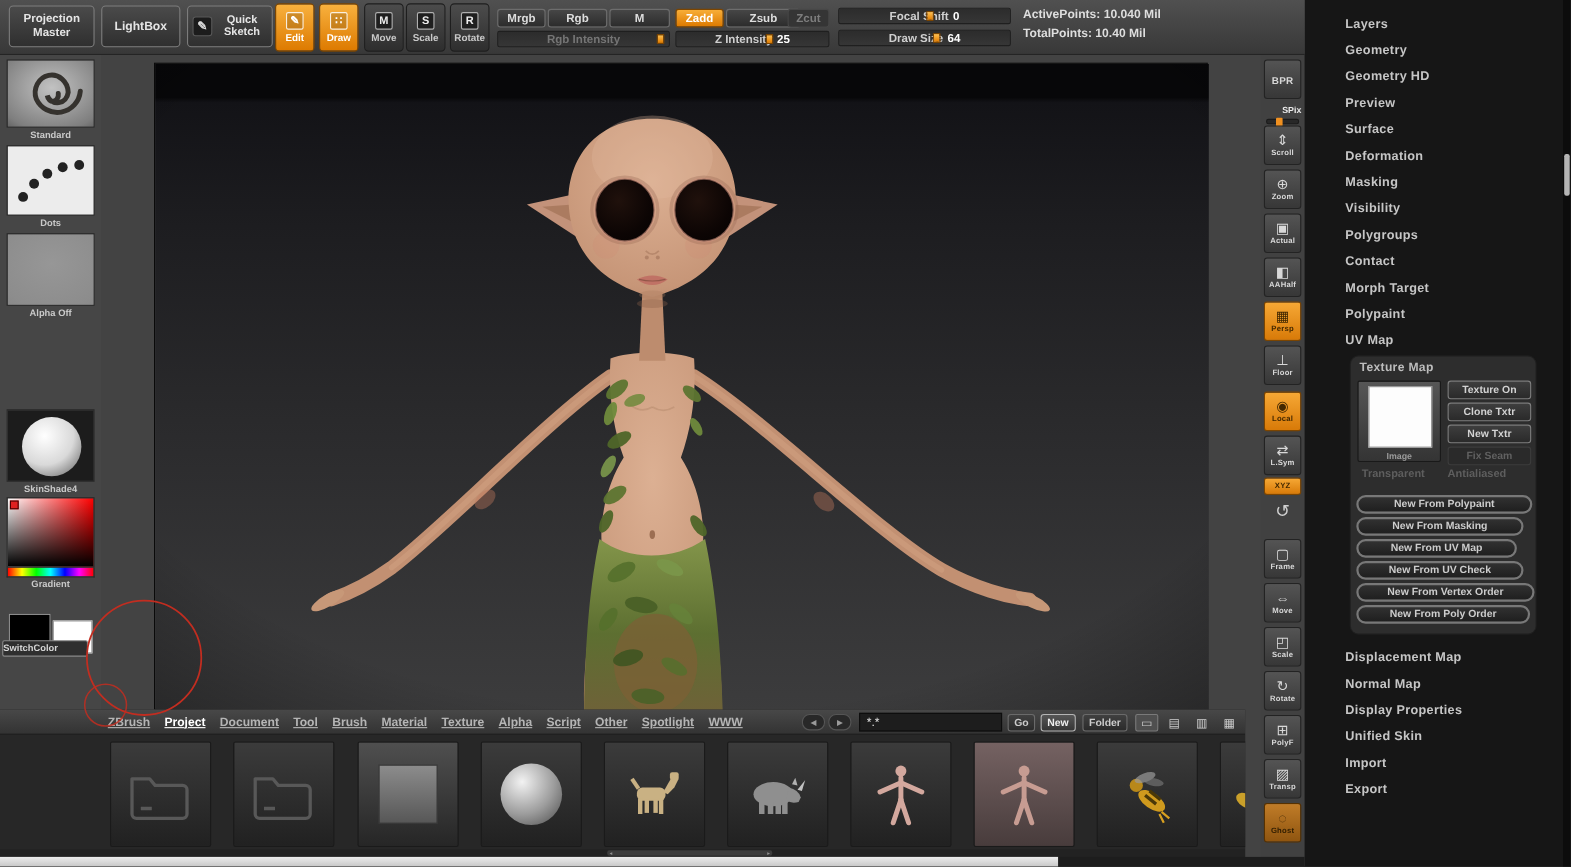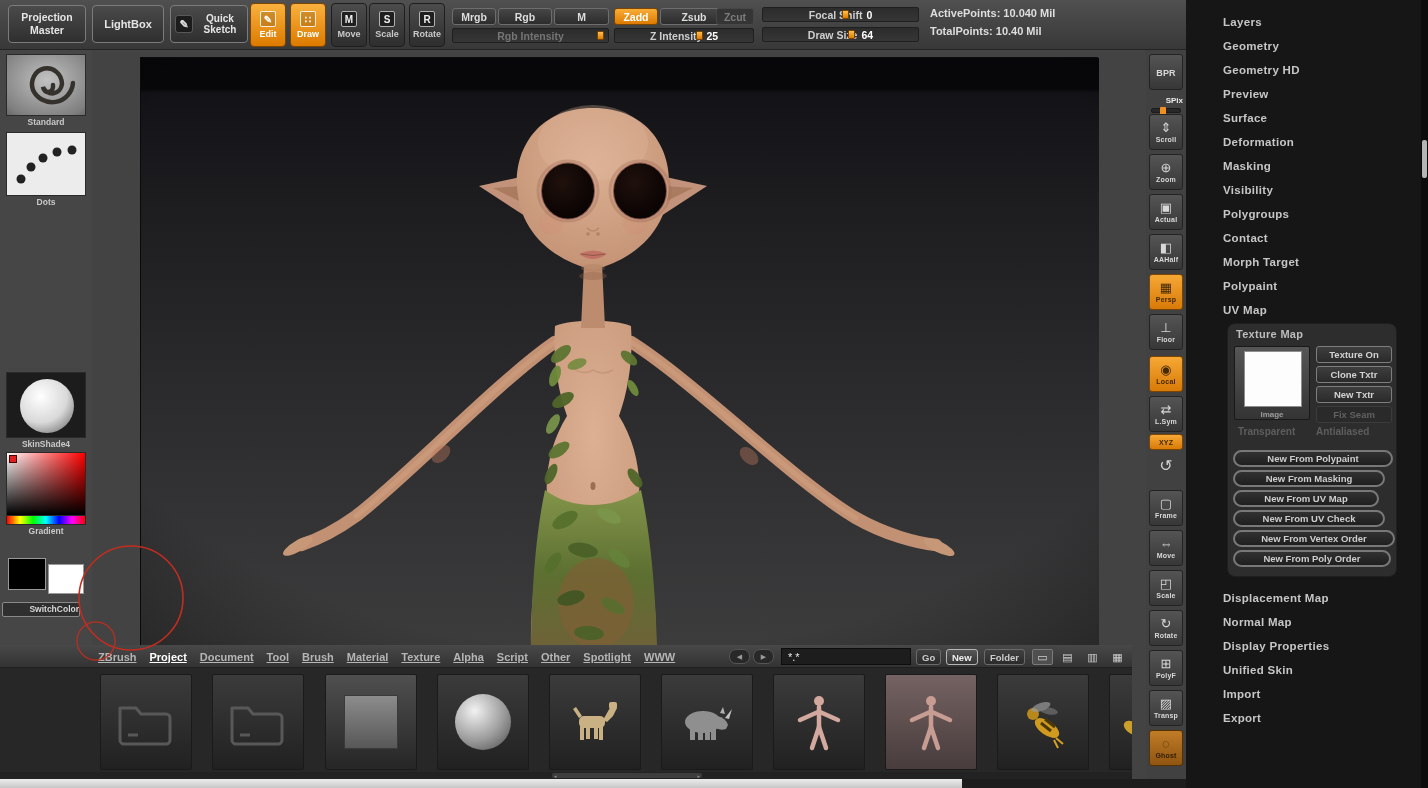--- a/index.html
+++ b/index.html
@@ -190,20 +190,27 @@
         <rect width="80" height="64" fill="#ececec"></rect>
         <circle cx="14" cy="46" r="4.5" fill="#222"></circle>
           <circle cx="24" cy="34" r="4.5" fill="#222"></circle>
         <circle cx="36" cy="25" r="4.5" fill="#222"></circle>
           <circle cx="50" cy="19" r="4.5" fill="#222"></circle>
         <circle cx="65" cy="17" r="4.5" fill="#222"></circle>
       </svg>
       <div class="pal-label">Dots</div>
     </div>
 
+    <div class="pal-item" style="top:162px">
+      <svg class="pal-thumb" width="80" height="66">
+        <rect width="80" height="66" fill="#8f8f8f"></rect>
+        <rect width="80" height="66" fill="url(#brushbg)" opacity="0.15"></rect>
+      </svg>
+      <div class="pal-label">Alpha Off</div>
+    </div>
 
 
     <div class="pal-item" style="top:322px">
       <svg class="pal-thumb" width="80" height="66">
         <defs>
             <radialGradient id="matsp" cx="0.38" cy="0.32" r="0.75">
           <stop offset="0" stop-color="#ffffff"></stop>
               <stop offset="0.65" stop-color="#d9d9d9"></stop>
               <stop offset="1" stop-color="#8a8a8a"></stop>
         </radialGradient>
@@ -218,21 +225,21 @@
       <div class="sv-box">
         <span class="sv-marker"></span>
       </div>
       <div class="hue-bar"></div>
       <div class="pal-label">Gradient</div>
     </div>
 
     <div>
       <div class="swatch" style="left:8px;top:508px;width:38px;height:32px;background:#000"></div>
       <div class="swatch" style="left:48px;top:514px;width:36px;height:30px;background:#fff"></div>
-      <div class="switch-label" style="top:552px;text-align:right">SwitchColor</div>
+      <div class="switch-label" style="top:532px;text-align:left">SwitchColor</div>
     </div>
   </div>
 
   <div class="document">
     <svg width="958" height="588" viewBox="0 0 958 588">
       <defs>
         <linearGradient id="bg" x1="0" y1="0" x2="0" y2="1">
           <stop offset="0" stop-color="#070709"></stop>
             <stop offset="0.052" stop-color="#070709"></stop>
           <stop offset="0.06" stop-color="#131317"></stop>

